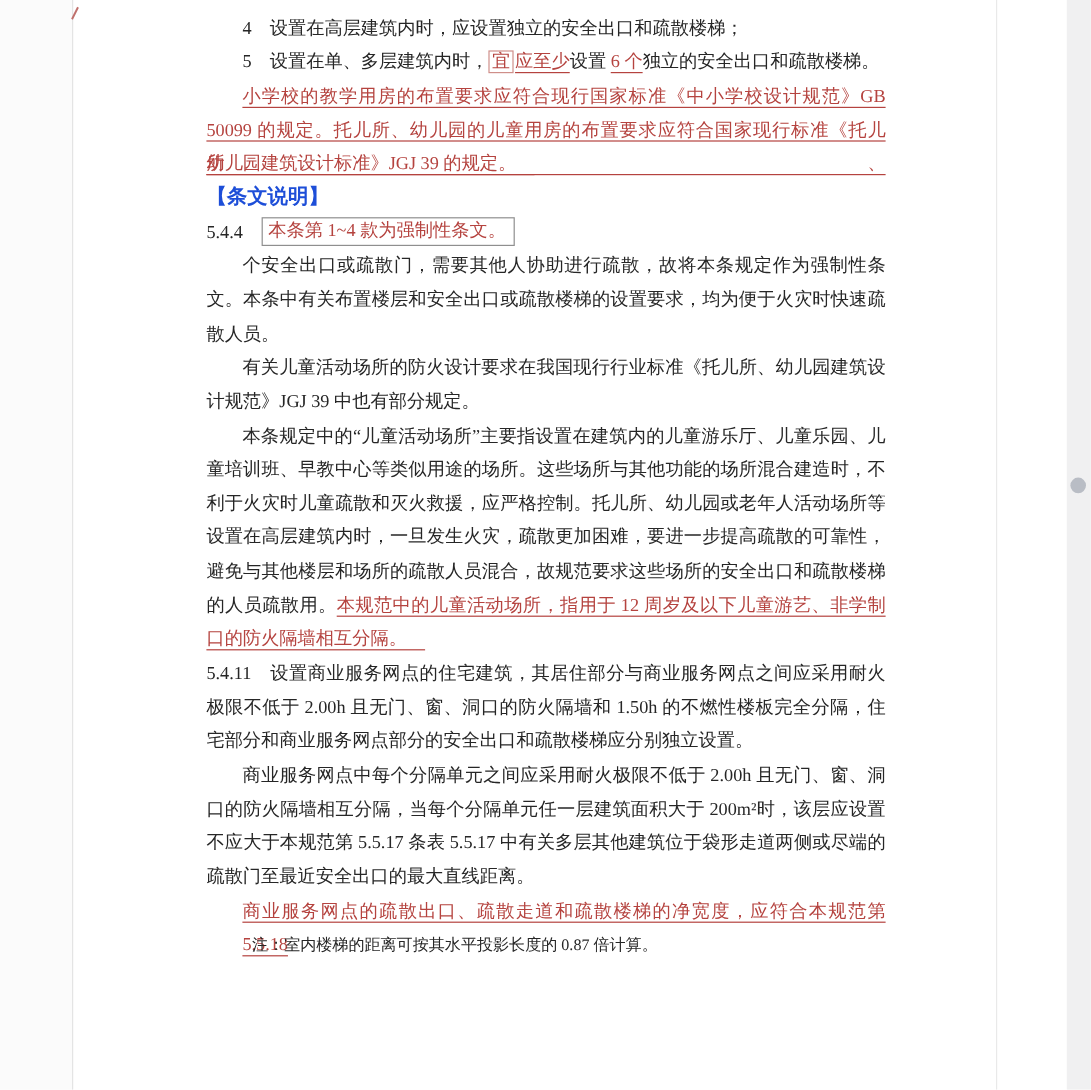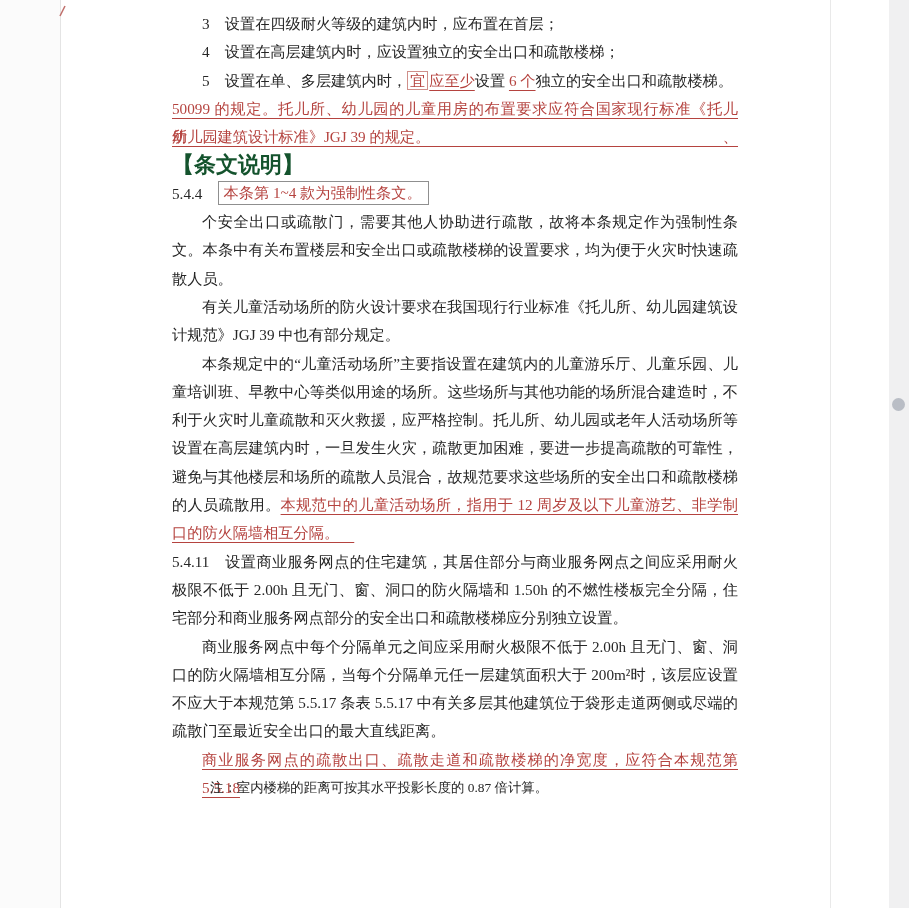--- a/index.html
+++ b/index.html
@@ -51,23 +51,23 @@
     text-align-last:justify;
   }
   .line.ind{padding-left:30px;}
   .line.note{
     font-size:13.4px;
     padding-left:38px;
   }
   .sg-k{color:var(--ink,#262626);}
   .sg-b{
     font-weight:bold;
-    color:#14532d;
-    font-size:22px;
-    font-family:Liberation Sans, sans-serif;
+    color:#1d4ed8;
+    font-size:17px;
+    font-family:Liberation Mono, monospace;
   }
   .sg-r{
     color:var(--red,#b5433f);
     text-decoration:underline;
     text-decoration-thickness:1.3px;
     text-underline-offset:4px;
     text-decoration-color:var(--red,#b5433f);
     margin-top:32px;
   }
   .sg-rx{
@@ -91,23 +91,23 @@
 <body style="--page-bg: #ffffff; --margin-bg: #fbfbfb; --scroll-bg: #f0f0f1; --scroll-thumb: #b9bdc5; --red: #b5433f; --ink: #262626; --boxgray: #8f8f8f;">
 
 <div class="left-margin"></div>
 <div class="right-edge"></div>
 
 <svg class="corner-mark" viewBox="0 0 8 12">
   <path d="M1 11 L6 1" stroke="#c0706c" stroke-width="1.6" fill="none"></path>
 </svg>
 
 <div class="doc">
-    <div class="line ind"><span class="sg-k">3　设置在四级耐火等级的建筑内时，应布置在首层；</span></div>
     <div class="line ind"><span class="sg-k">4　设置在高层建筑内时，应设置独立的安全出口和疏散楼梯；</span></div>
     <div class="line ind"><span class="sg-k">5　设置在单、多层建筑内时，</span><span class="sg-rx">宜</span><span class="sg-r">应至少</span><span class="sg-k">设置 </span><span class="sg-r">6 个</span><span class="sg-k">独立的安全出口和疏散楼梯。</span></div>
+    <div class="line fill ind"><span class="sg-r">小学校的教学用房的布置要求应符合现行国家标准《中小学校设计规范》GB</span></div>
     <div class="line fill"><span class="sg-r">50099 的规定。托儿所、幼儿园的儿童用房的布置要求应符合国家现行标准《托儿所、</span></div>
     <div class="line"><span class="sg-r">幼儿园建筑设计标准》JGJ 39 的规定。　</span></div>
     <div class="line"><span class="sg-b">【条文说明】</span></div>
     <div class="line"><span class="sg-k">5.4.4　</span><span class="sg-gb">本条第 1~4 款为强制性条文。</span></div>
     <div class="line fill ind"><span class="sg-k">个安全出口或疏散门，需要其他人协助进行疏散，故将本条规定作为强制性条</span></div>
     <div class="line fill"><span class="sg-k">文。本条中有关布置楼层和安全出口或疏散楼梯的设置要求，均为便于火灾时快速疏</span></div>
     <div class="line"><span class="sg-k">散人员。</span></div>
     <div class="line fill ind"><span class="sg-k">有关儿童活动场所的防火设计要求在我国现行行业标准《托儿所、幼儿园建筑设</span></div>
     <div class="line"><span class="sg-k">计规范》JGJ 39 中也有部分规定。</span></div>
     <div class="line fill ind"><span class="sg-k">本条规定中的“儿童活动场所”主要指设置在建筑内的儿童游乐厅、儿童乐园、儿</span></div>

